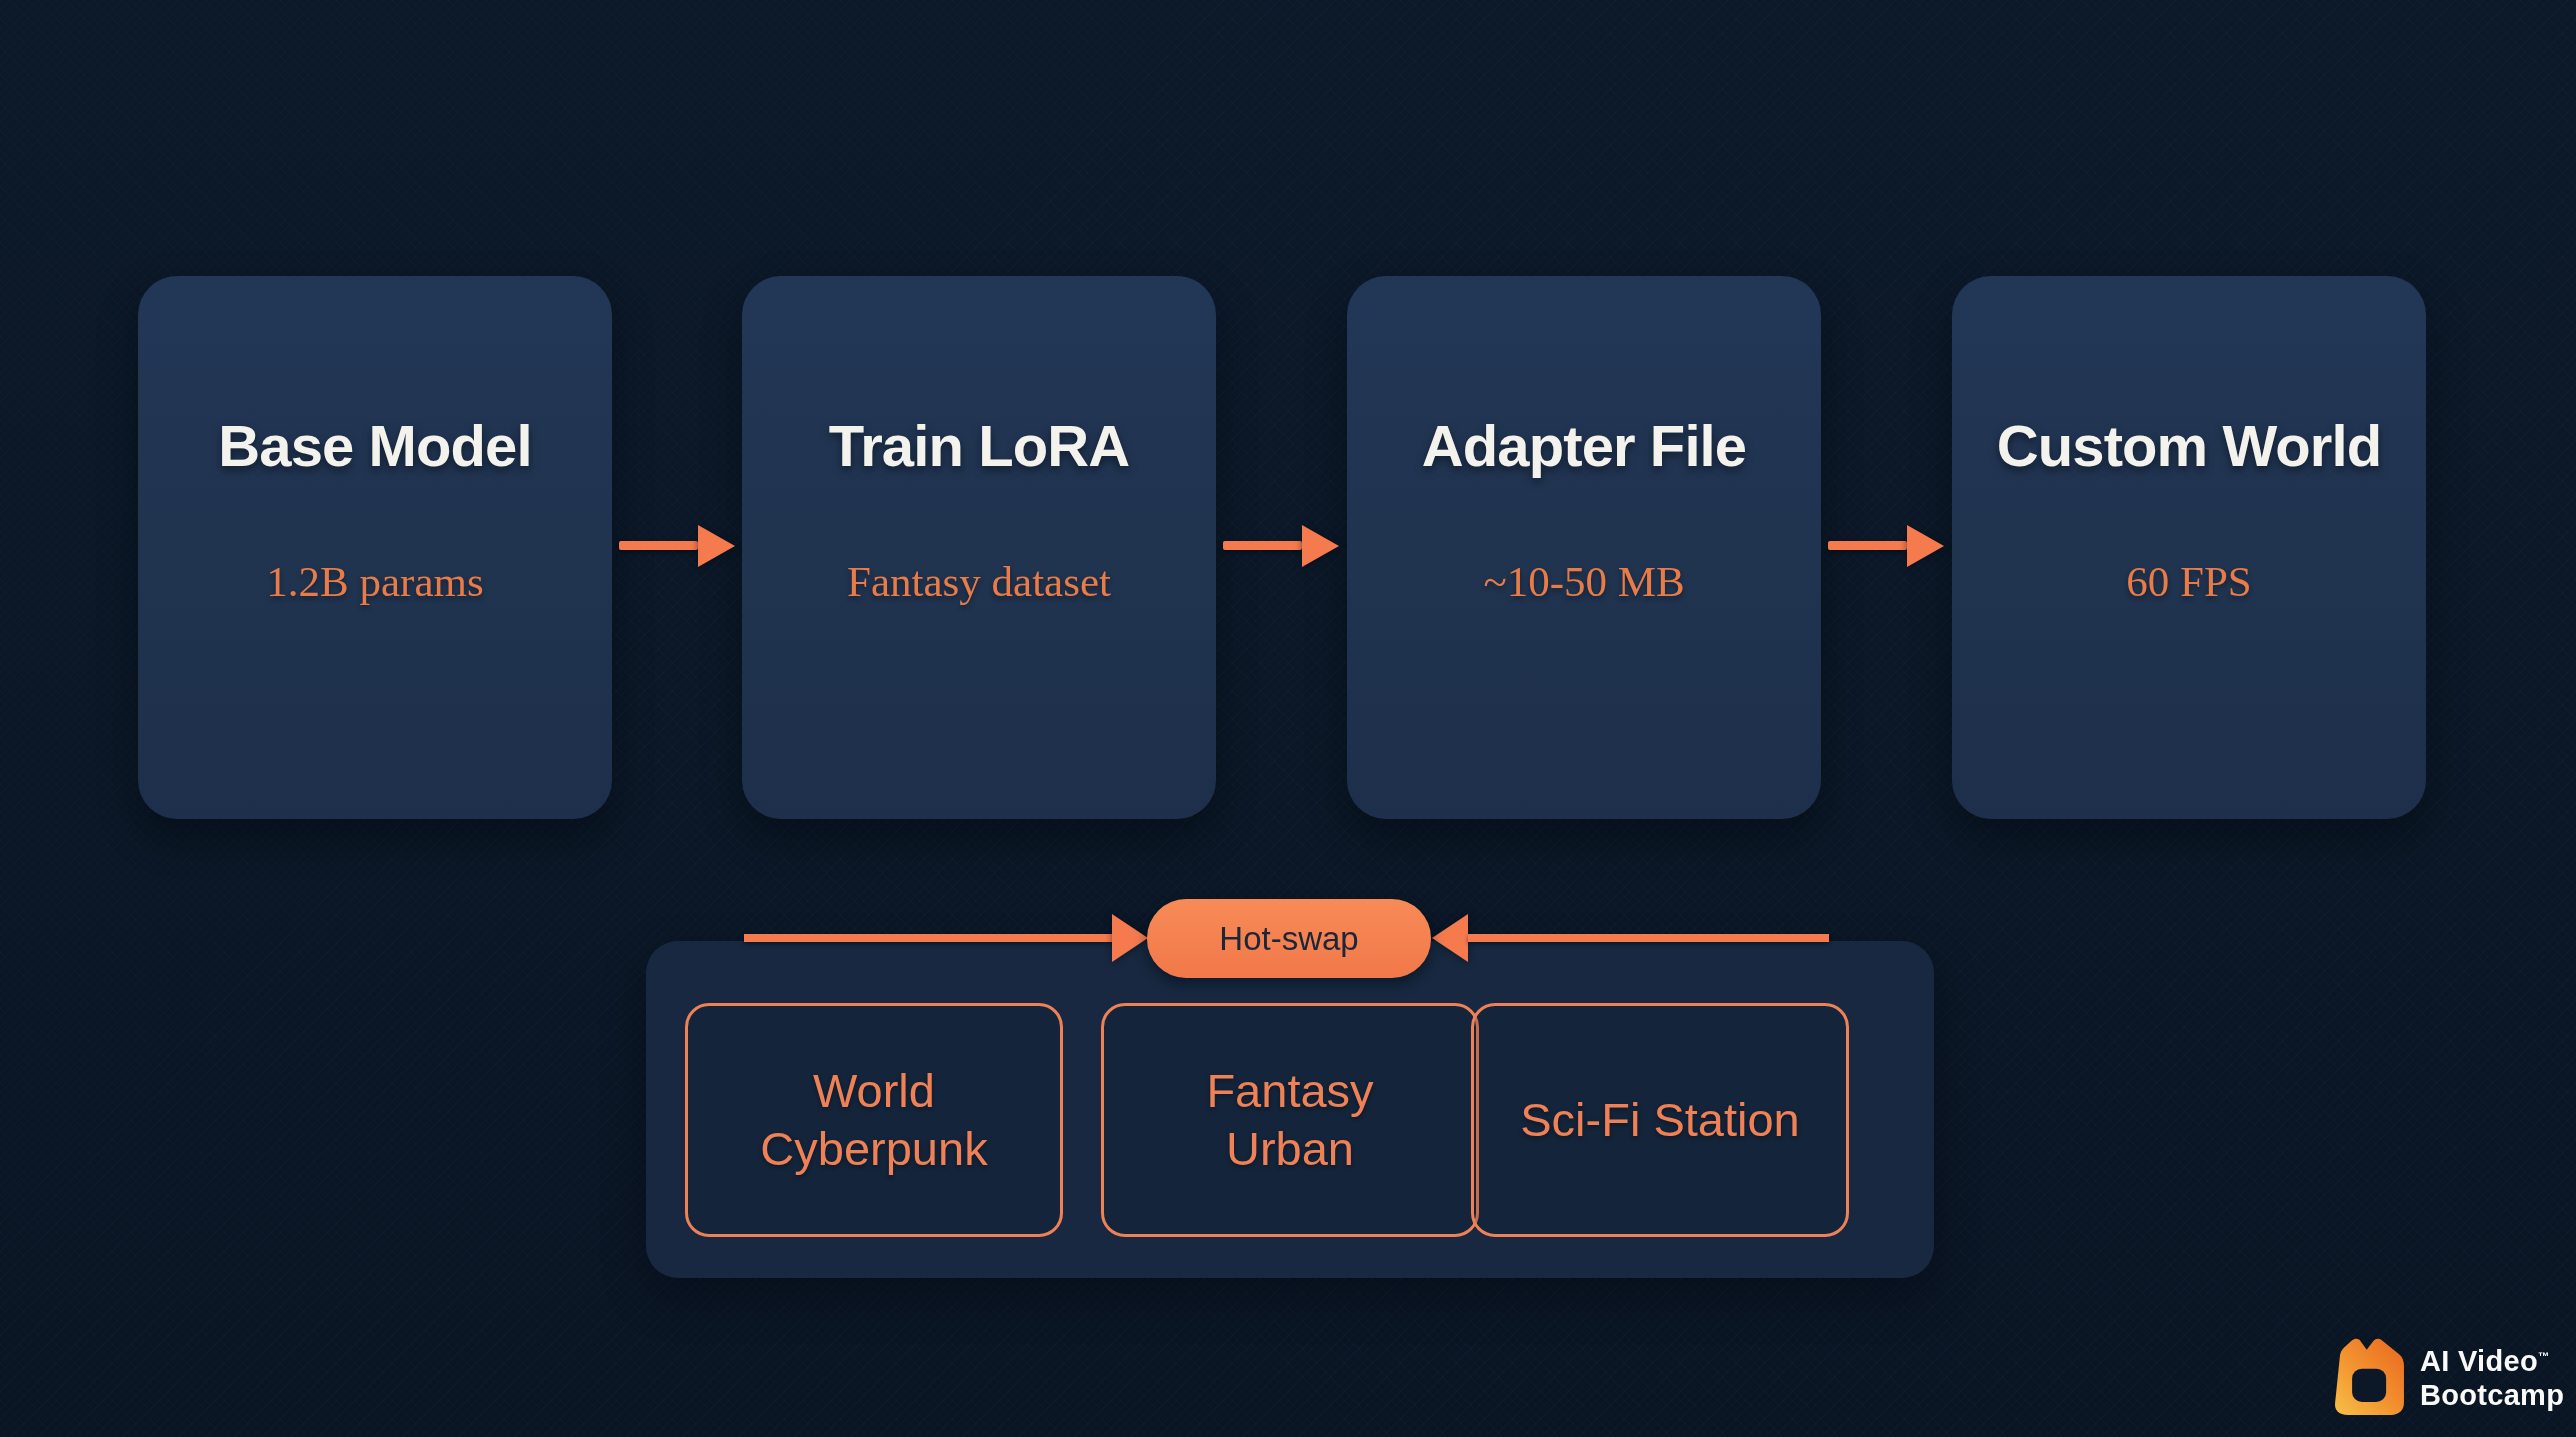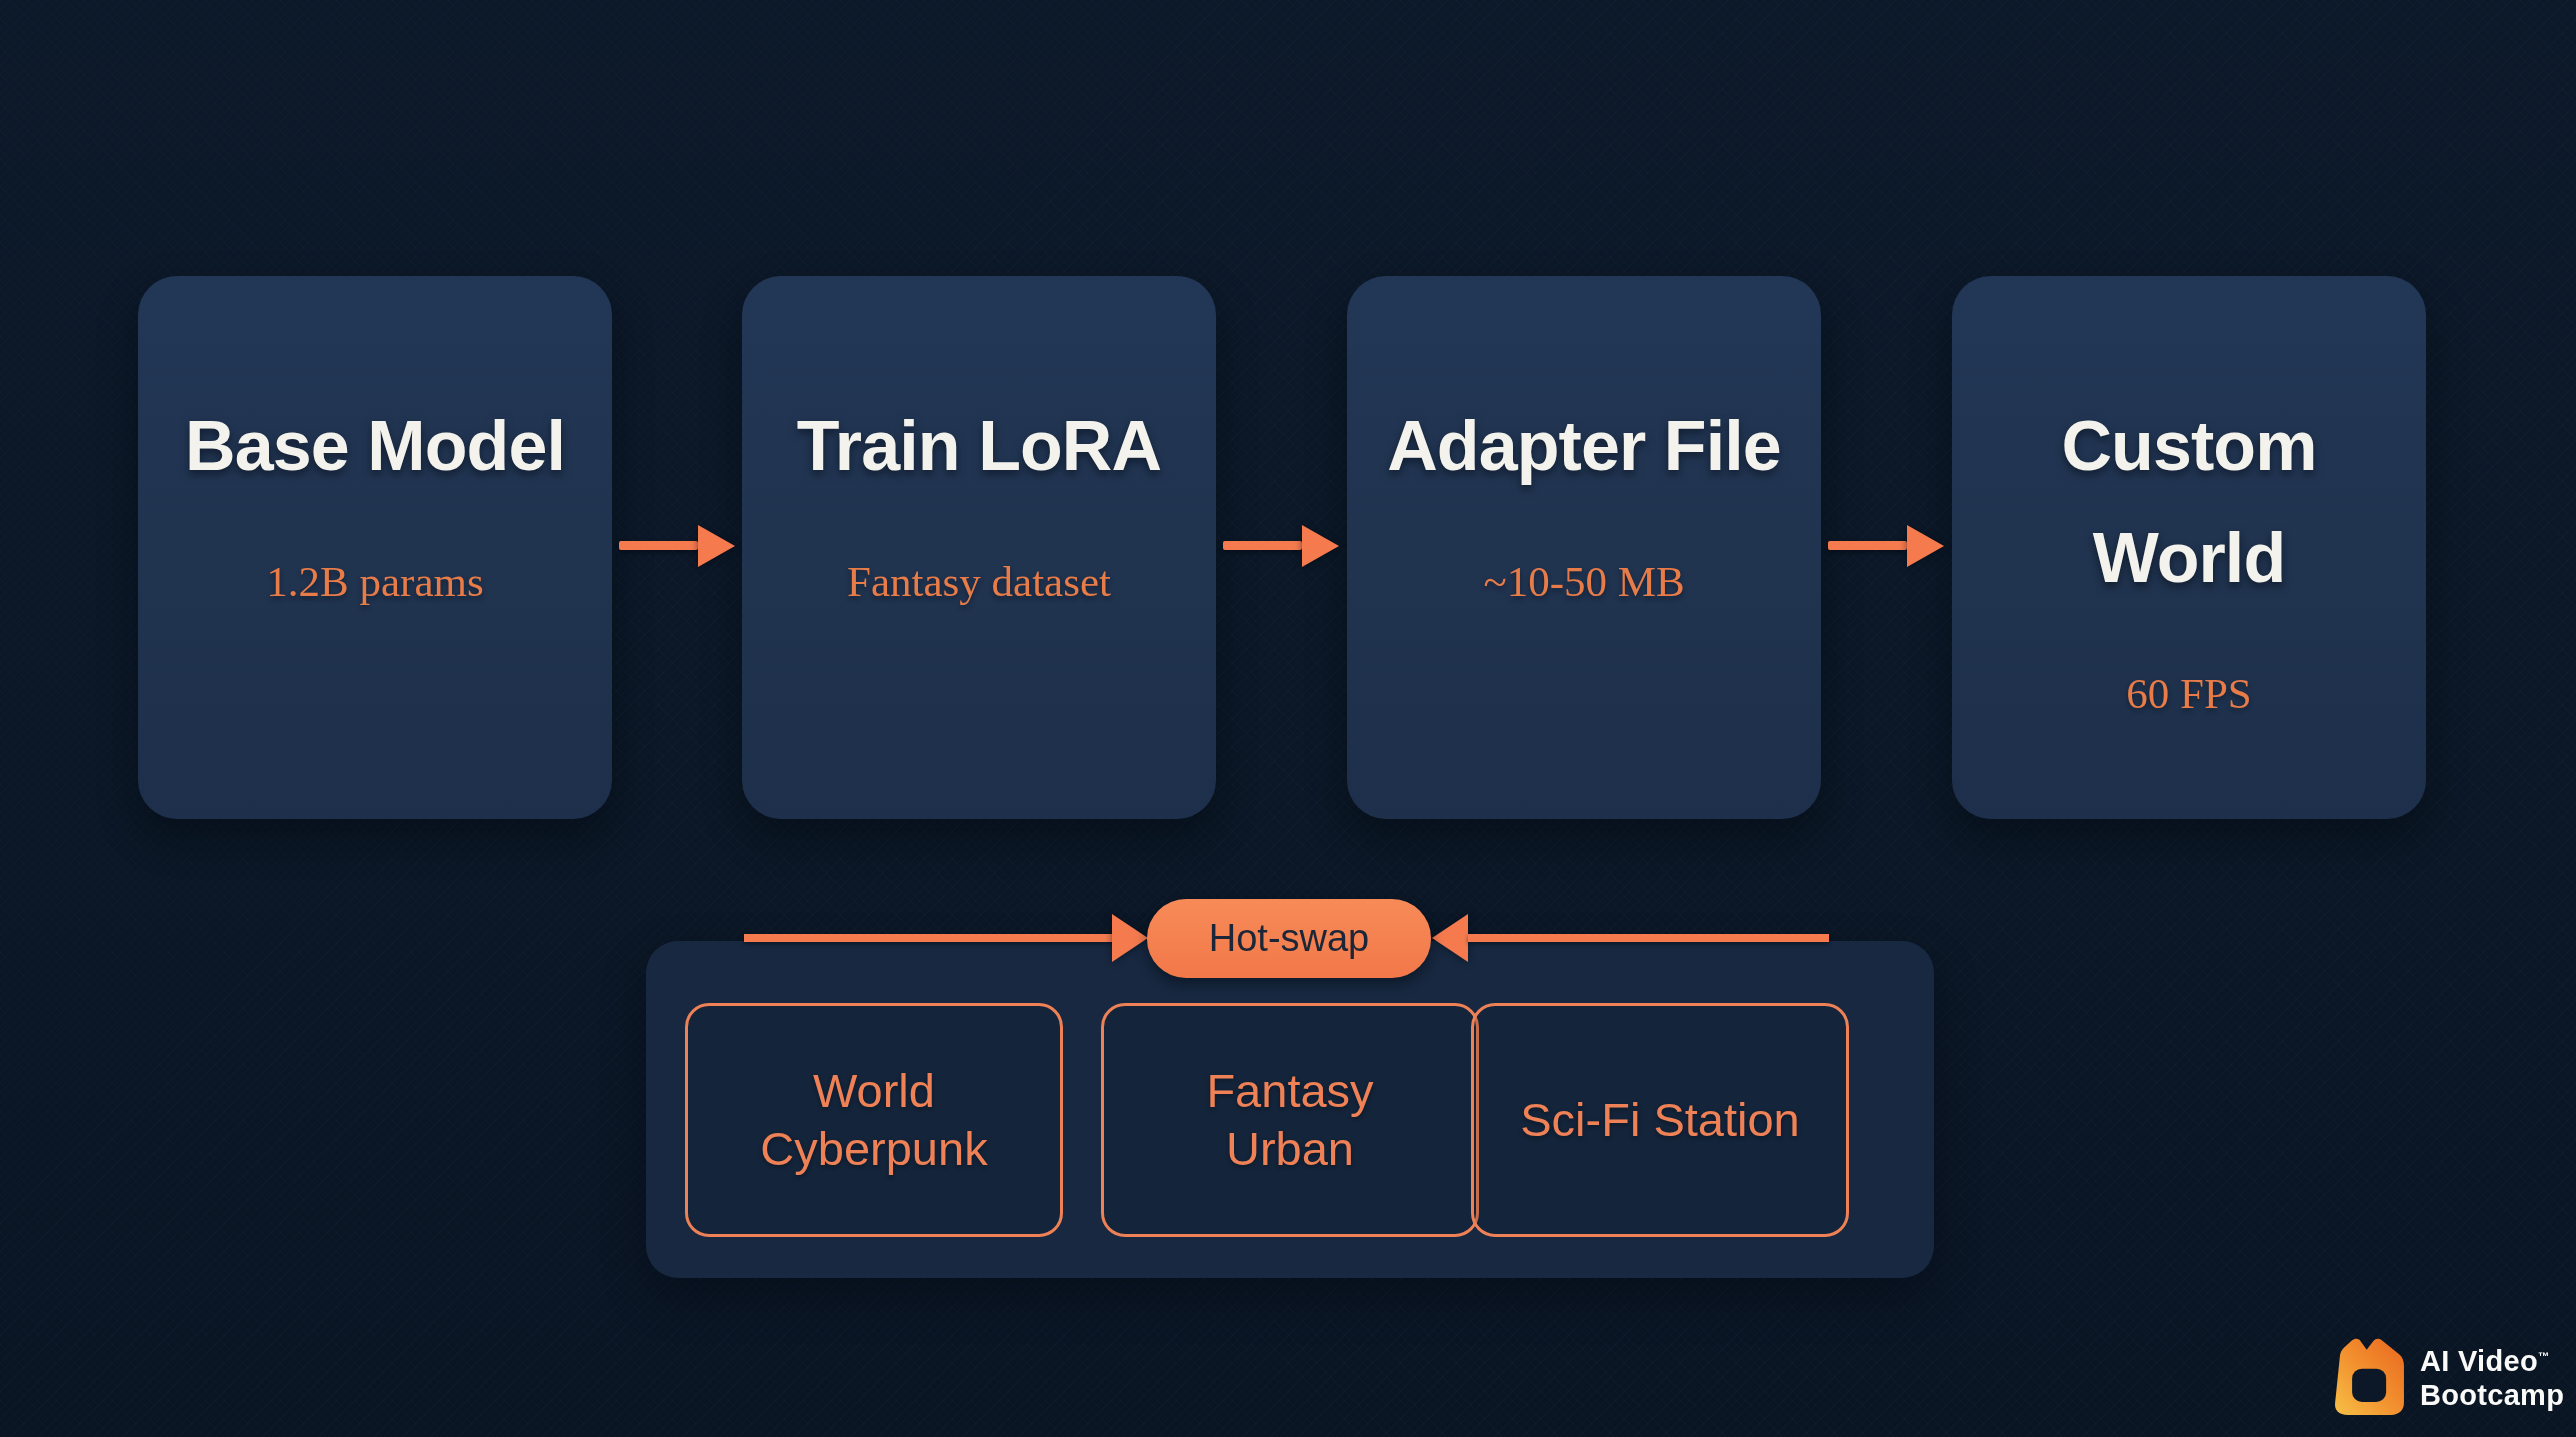--- a/index.html
+++ b/index.html
@@ -22,21 +22,21 @@
     position:absolute;top:276px;width:474px;height:543px;
     border-radius:39px;
     background:linear-gradient(180deg,#223756 0%,#20334f 55%,#1d2f4a 100%);
     box-shadow:0 17px 39px rgba(2,6,14,.45);
     box-sizing:border-box;
     padding-top:114px;
     text-align:center;
   }
   .card-1{left:138px}.card-2{left:742px}.card-3{left:1347px}.card-4{left:1952px}
   .card-title{
-    font-size:70px;line-height:112px;font-weight:600;
+    font-size:58px;line-height:112px;font-weight:600;
     color:#f3f2ec;letter-spacing:-0.9px;
     text-shadow:0 3.7px 8.4px rgba(4,9,18,.55);
     padding:0 28px;
   }
   .card-subtitle{
     margin-top:54px;
     font-size:43px;line-height:52px;font-weight:400;
     color:#e87c48;
     text-shadow:0 2.8px 5.6px rgba(4,9,18,.4);
     font-family:Liberation Serif, serif;
@@ -64,21 +64,21 @@
     border-top:24px solid transparent;border-bottom:24px solid transparent;
     filter:drop-shadow(0 1.9px 3.7px rgba(2,6,14,.5));}
   .hs-head-right{left:1112px;border-left:36px solid #f57b4f;}
   .hs-head-left{left:1432px;border-right:36px solid #f57b4f;}
   .hs-pill{
     position:absolute;left:1147px;top:899px;width:284px;height:79px;z-index:3;
     border-radius:39px;
     background:linear-gradient(180deg,#f78b58 0%,#f27849 100%);
     box-shadow:0 5.6px 13px rgba(2,6,14,.45);
     display:flex;align-items:center;justify-content:center;
-    font-size:38px;font-weight:500;color:#1b2638;letter-spacing:0;
+    font-size:33px;font-weight:500;color:#1b2638;letter-spacing:0;
   }
 
   
   .worlds-panel{
     position:absolute;left:646px;top:941px;width:1288px;height:337px;
     border-radius:32px;background:#172840;z-index:1;
     box-shadow:0 19px 43px rgba(2,6,14,.4);
   }
   .world-box{
     position:absolute;top:62px;width:378px;height:234px;

